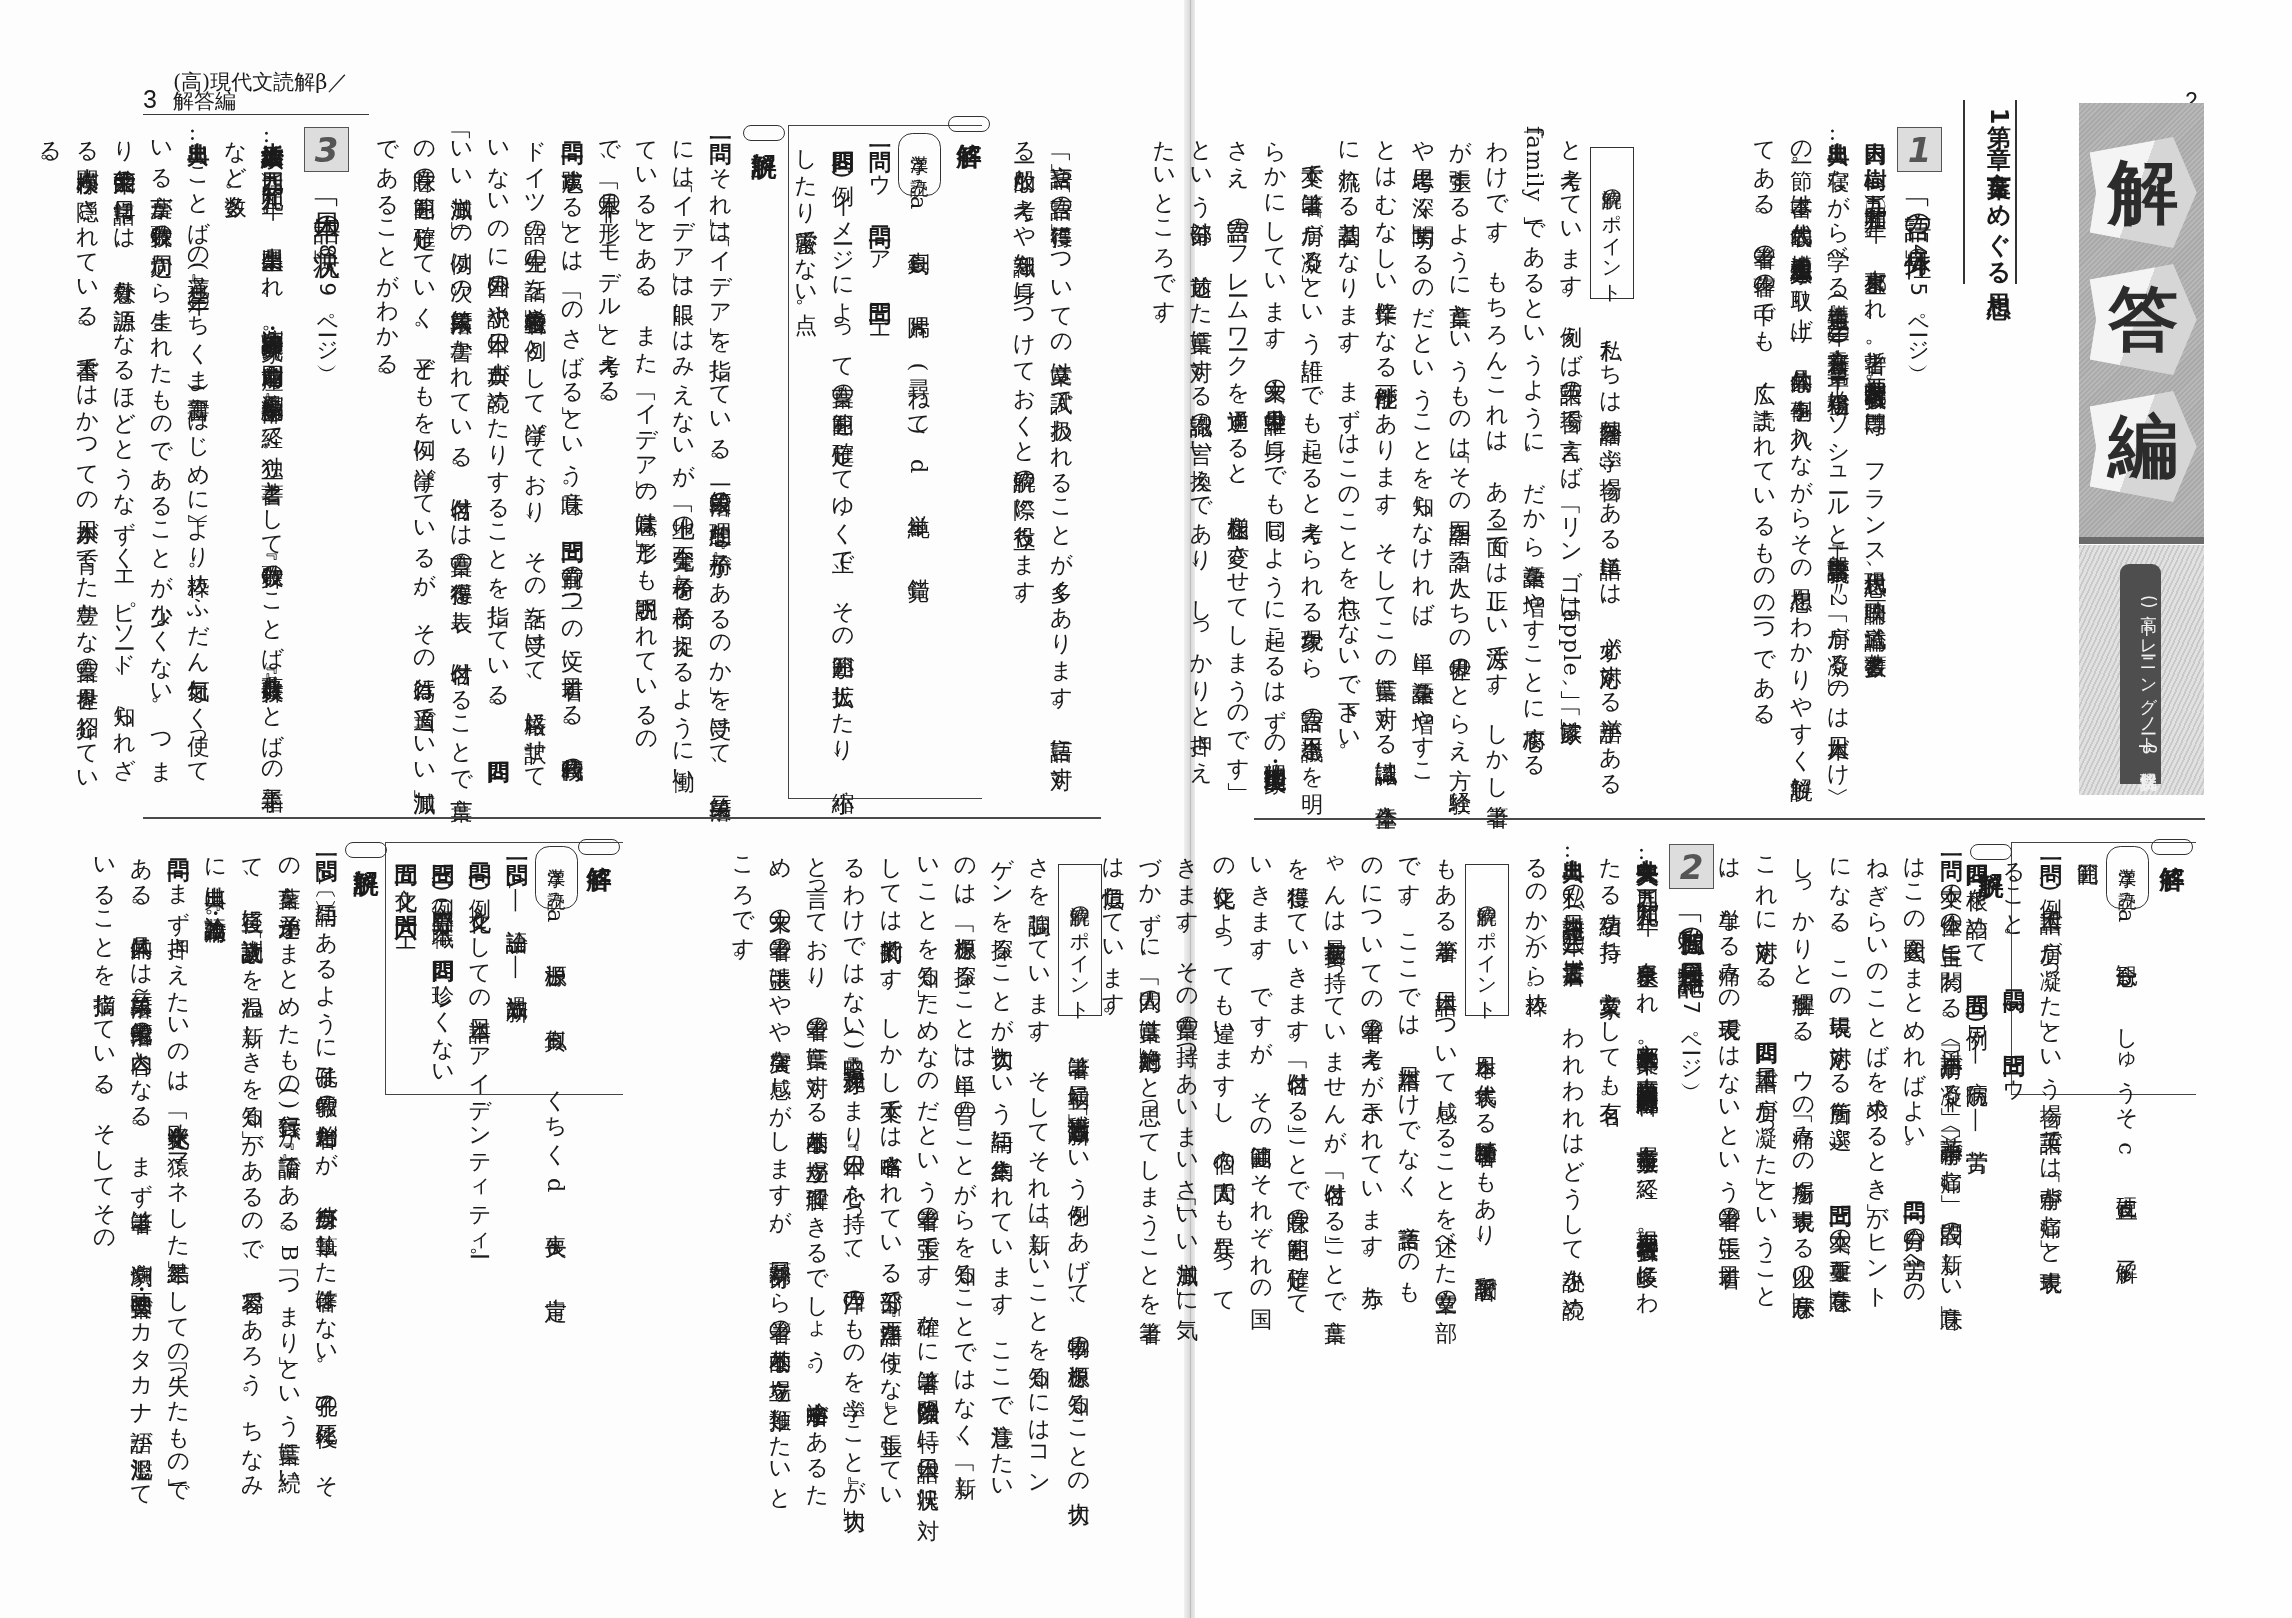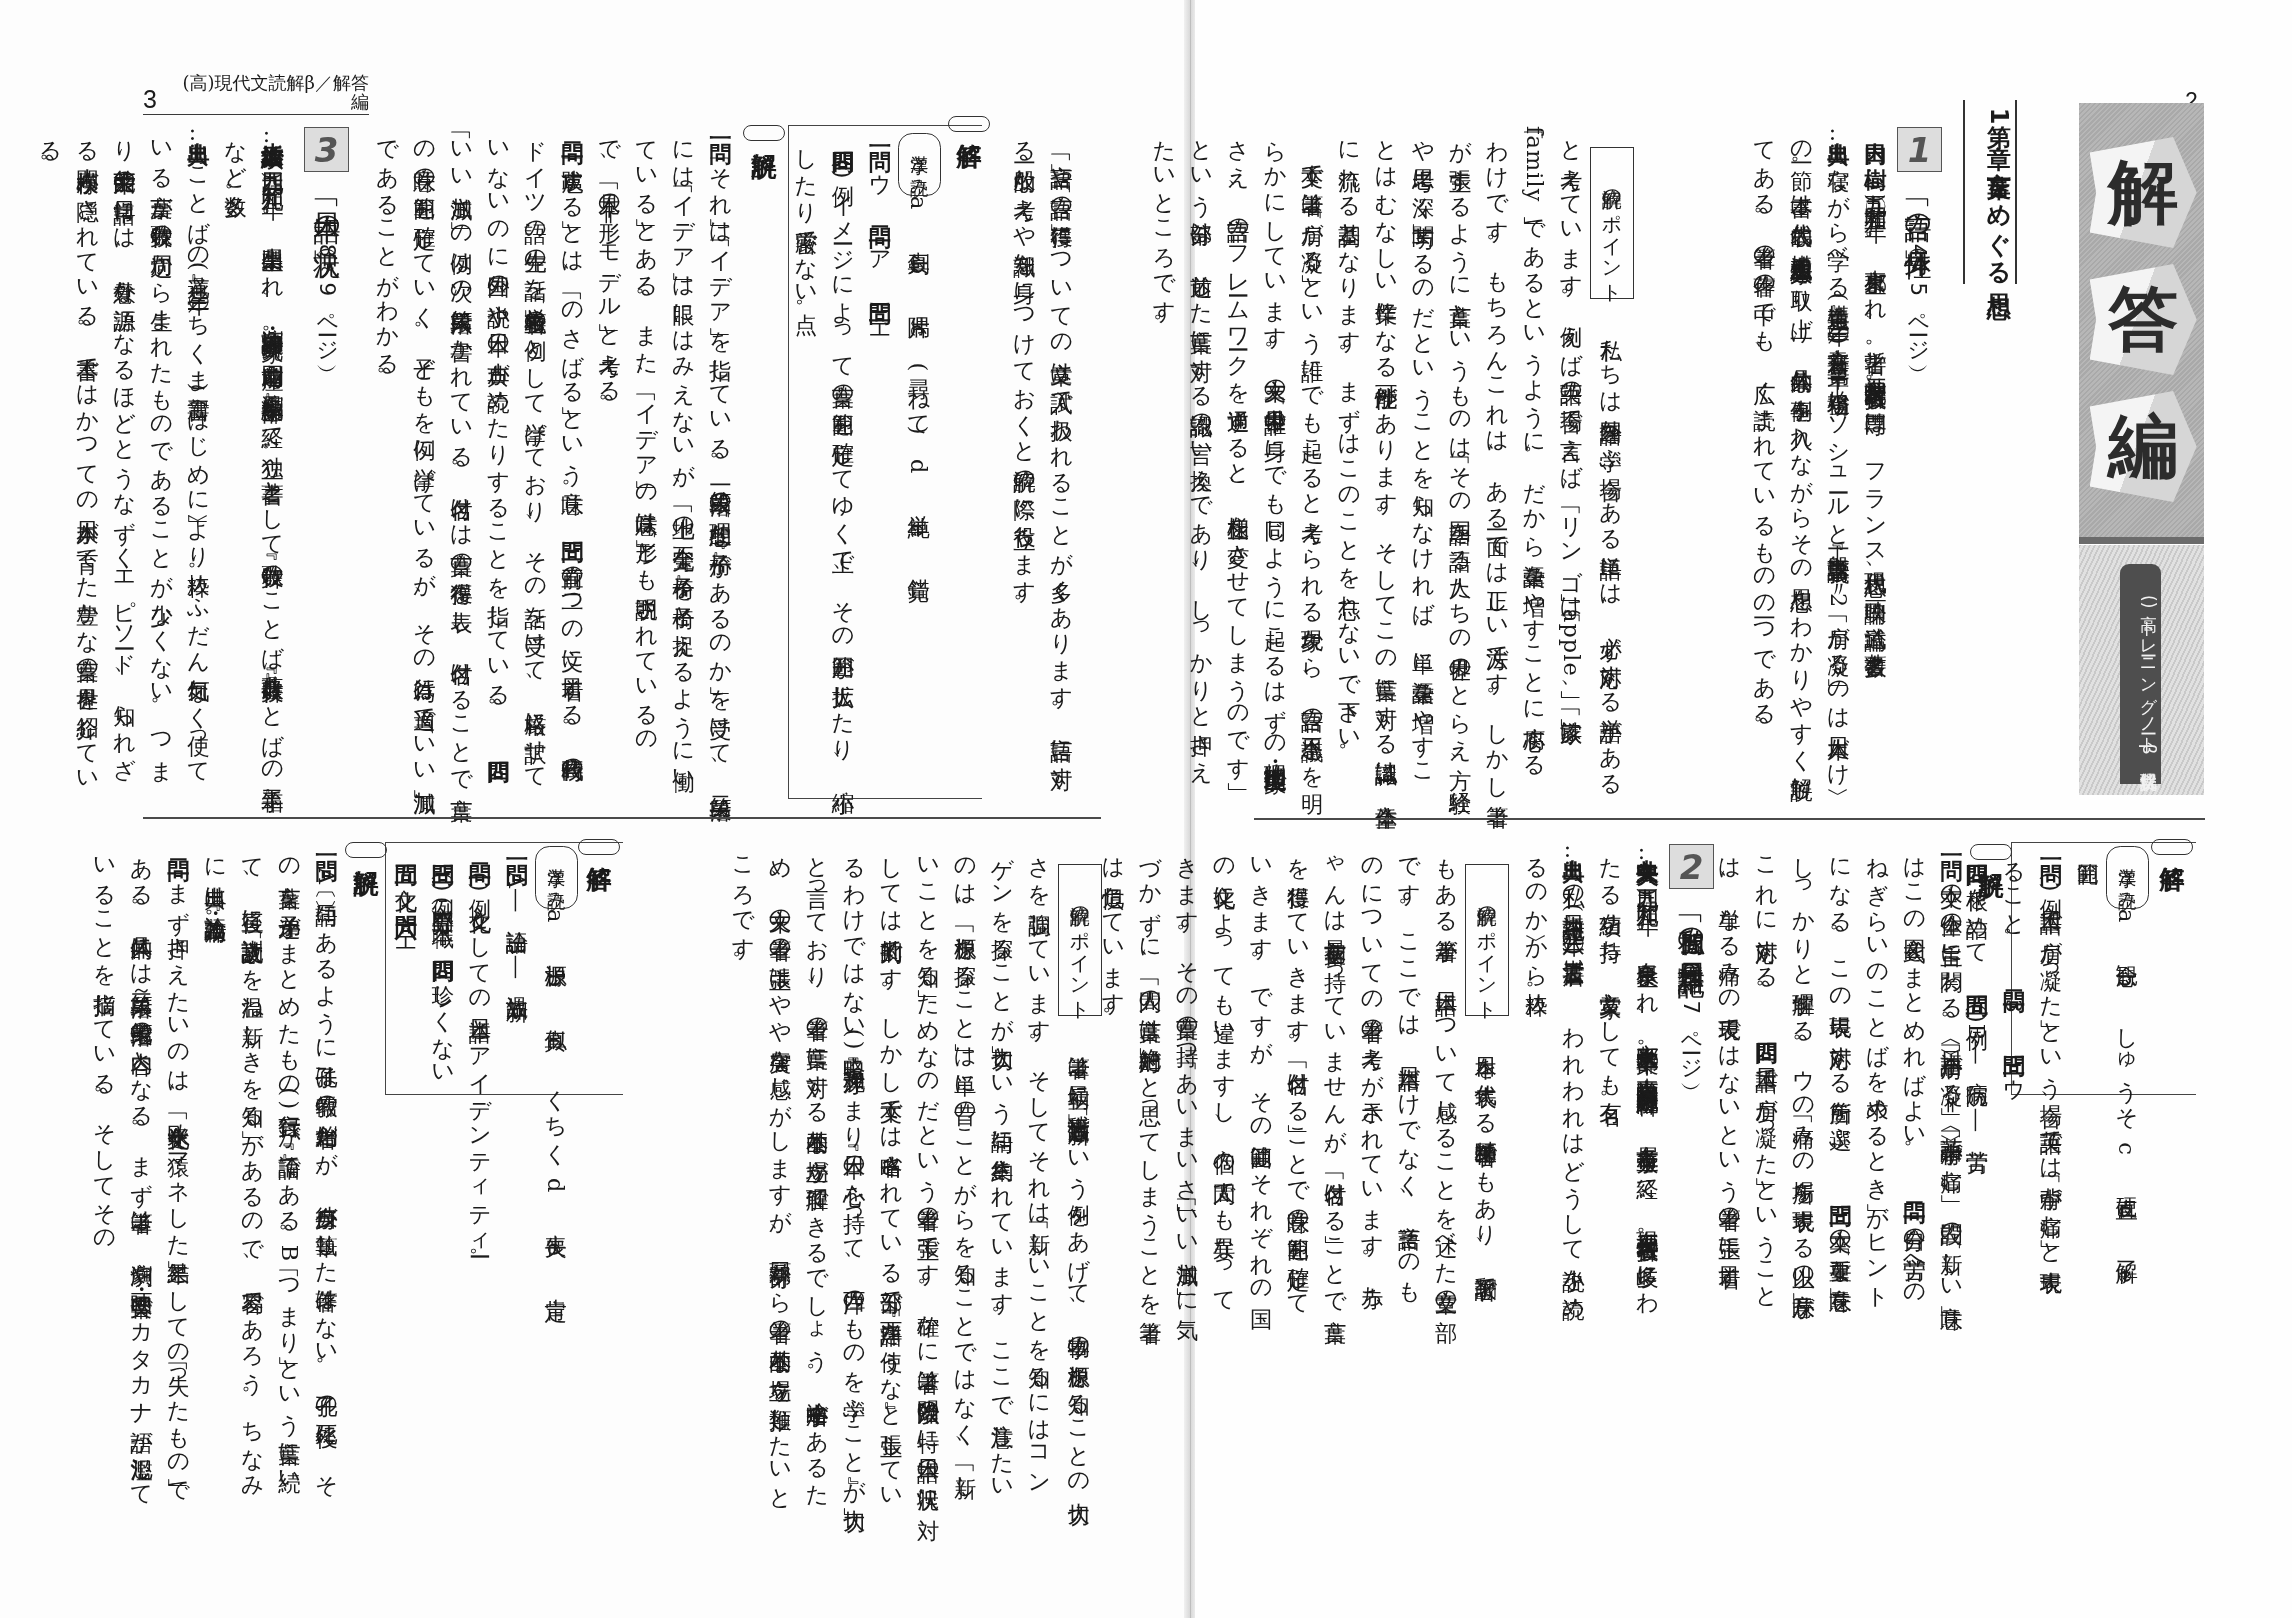--- a/index.html
+++ b/index.html
@@ -11,21 +11,21 @@
   }
   .page { position:absolute; top:0; height:1618px; background:#fdfdfd; }
   .page-left { left:0; width:1188px; }
   .page-right { left:1195px; width:1098px; background:#fefefe; }
   .gutter { position:absolute; left:1184px; top:0; width:12.5px; height:1618px;
     background:linear-gradient(to right,#f1f1f1,#d9d9d9 45%,#bdbdbd 50%,#dadada 55%,#f3f3f3); }
 
   .running-head { position:absolute; left:143px; top:82px; width:226px; height:30px;
     border-bottom:1.8px solid #3a3a3a; display:flex; align-items:flex-end; gap:16px; padding-bottom:1.8px; }
   .rh-num { font-family:"Liberation Sans",sans-serif; font-size:25px; line-height:25px; }
-  .rh-title { font-size:18px; line-height:19.7px;text-align:right; }
+  .rh-title { font-size:21px; line-height:19.7px; }
   .page-num-right { position:absolute; left:2185px; top:88px; font-family:"Liberation Sans",sans-serif; font-size:23px; }
 
   .hr { position:absolute; height:1.8px; background:#4a4a4a; }
 
   .v { writing-mode:vertical-rl; -webkit-writing-mode:vertical-rl; text-orientation:mixed; }
   .block { position:absolute; font-size:22.4px; line-height:37px; letter-spacing:1.1px; }
   .block p { margin:0; }
   .indent { text-indent:1em; }
   .b { font-family:"DejaVu Sans","Liberation Sans",sans-serif; font-weight:bold; }
 

